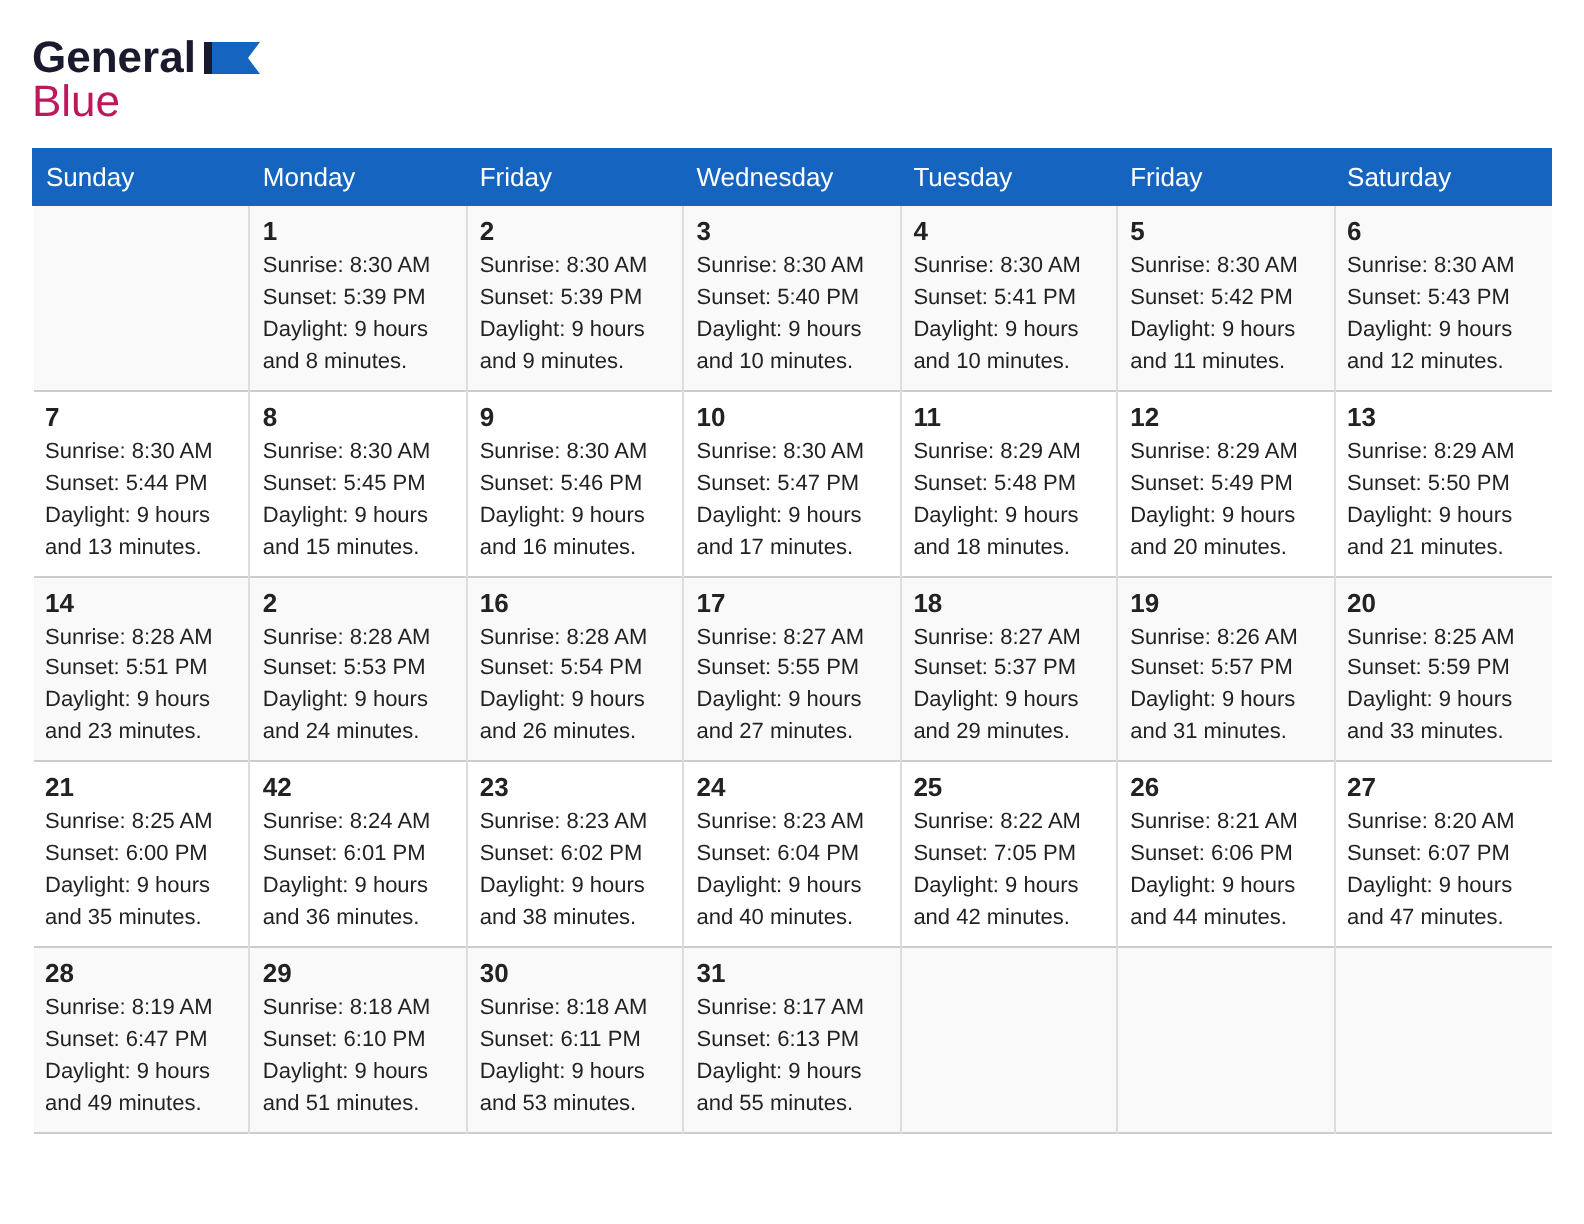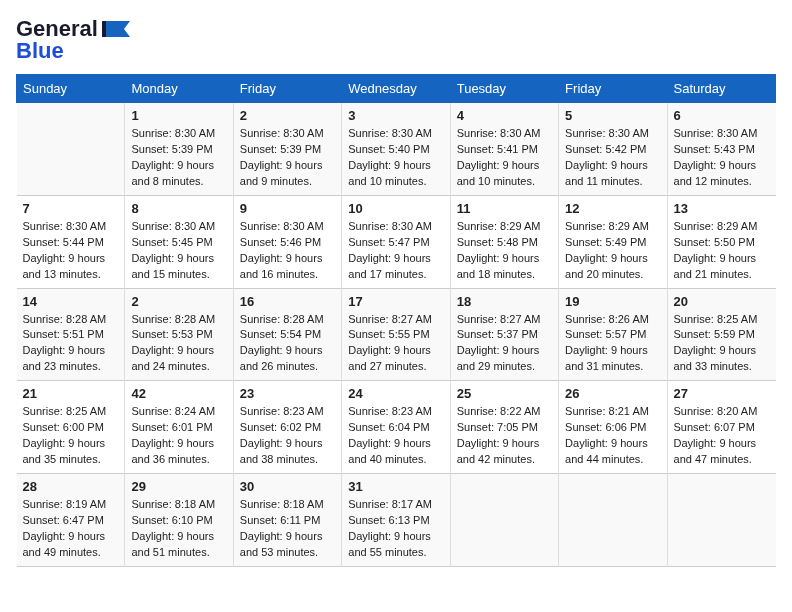--- a/index.html
+++ b/index.html
@@ -82,21 +82,21 @@
 
 <div class="header-row">
   <div class="logo">
     <div style="display:flex;align-items:center;gap:2px;">
       <span style="font-size:22px;font-weight:bold;color:#1a1a2e;">General</span>
       <svg width="28" height="20" viewBox="0 0 28 20" style="margin-left:2px;">
         <polygon points="4,2 28,2 22,10 28,18 4,18" fill="#1565c0"></polygon>
         <polygon points="4,2 4,18 0,18 0,2" fill="#1a1a2e"></polygon>
       </svg>
     </div>
-    <span style="font-size:22px;font-weight:bold;color:#1d4ed8;margin-top:-4px;">Blue</span>
+    <span style="font-size:22px;font-weight:normal;color:#be185d;margin-top:-4px;">Blue</span>
   </div>
   <div class="title-block">
     <div class="month-title"></div>
     <div class="location"></div>
   </div>
 </div>
 
 <table>
   <thead>
     <tr>

